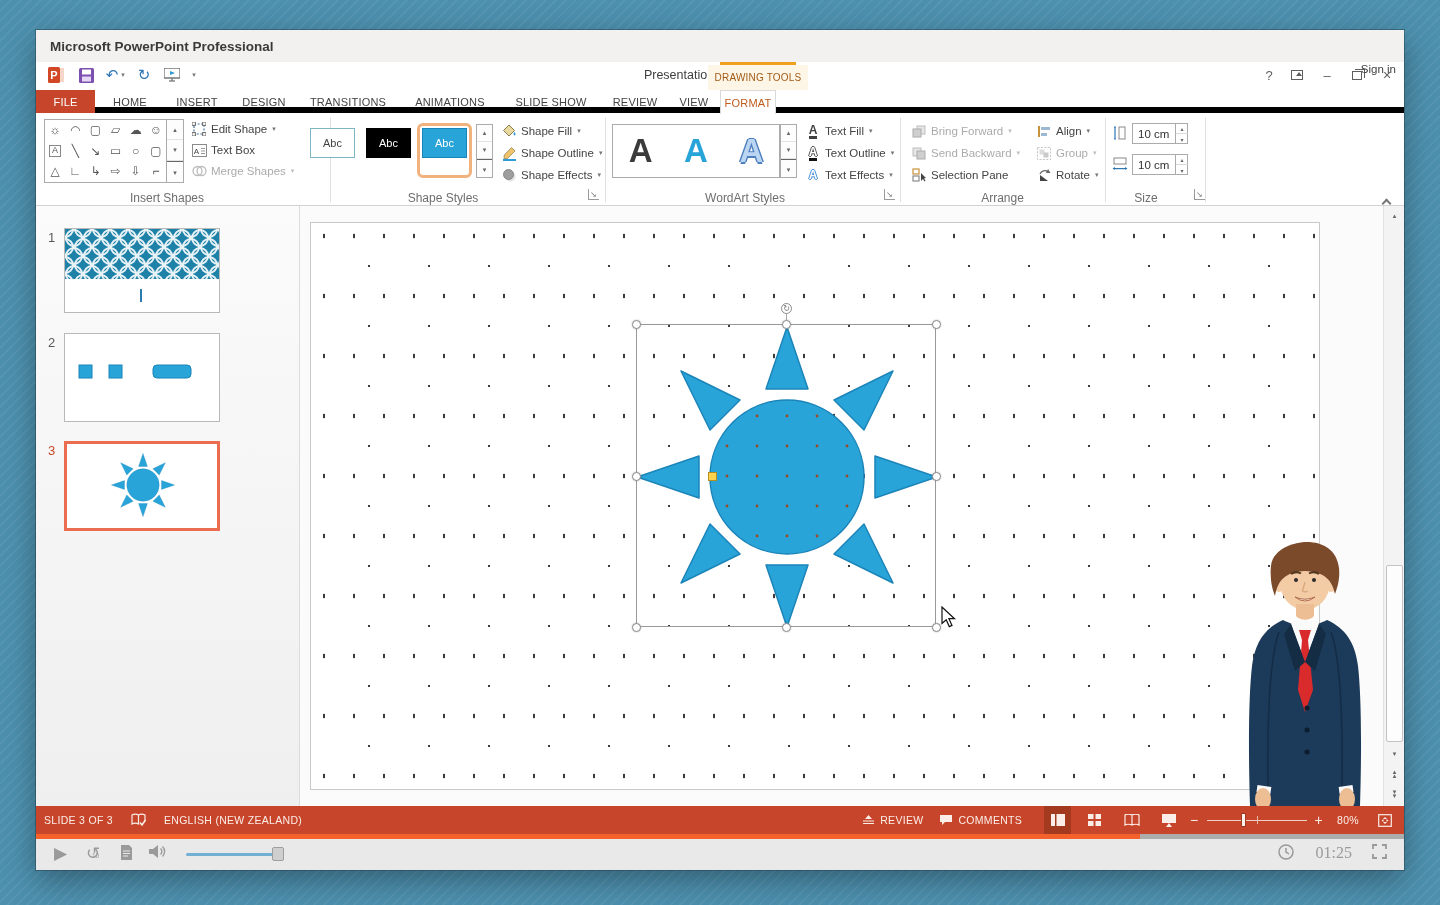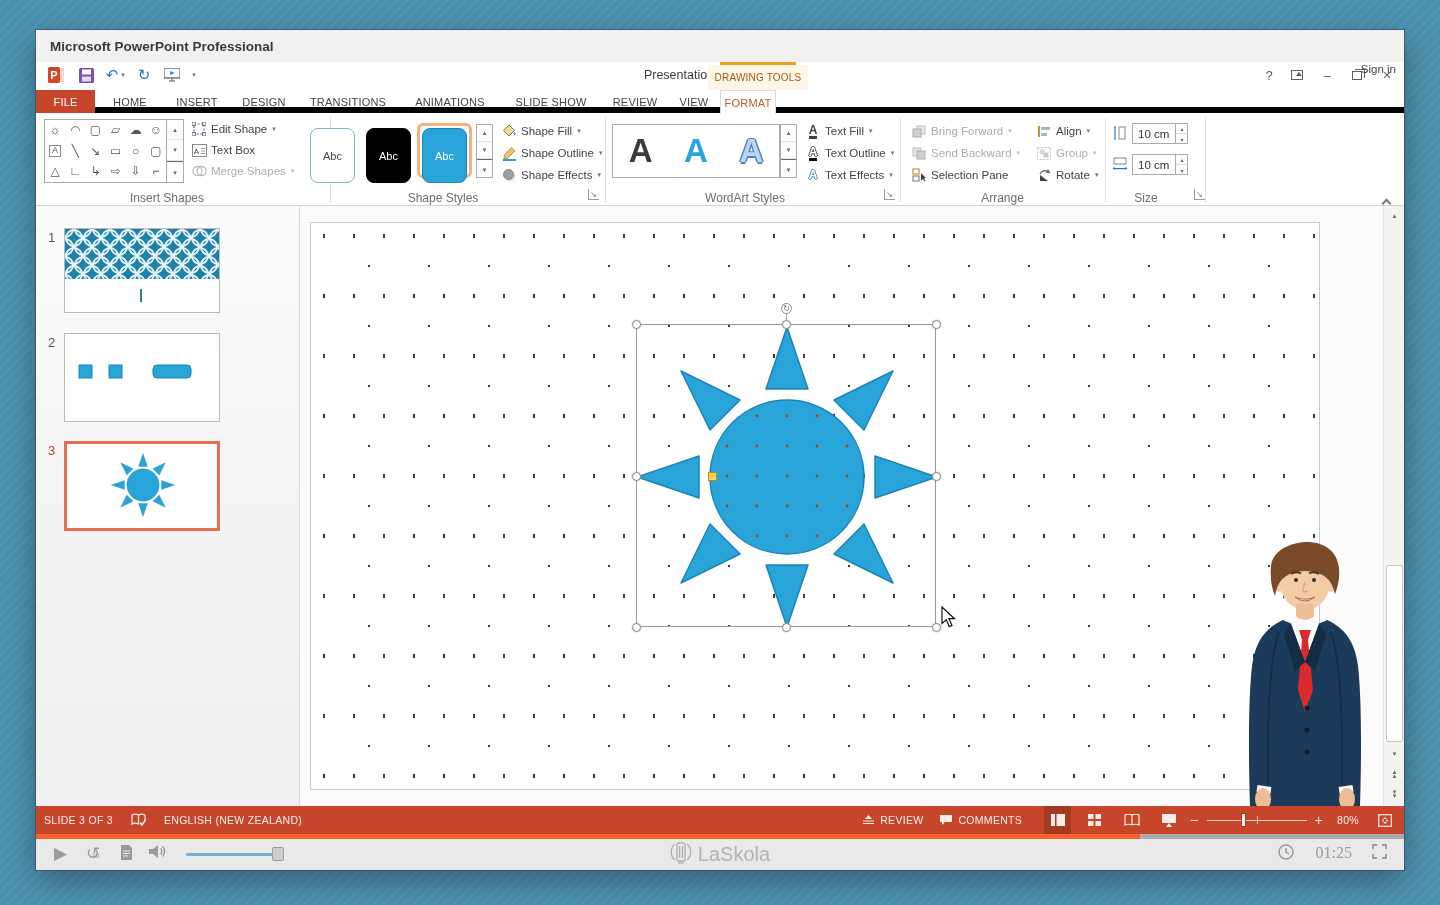--- a/index.html
+++ b/index.html
@@ -53,21 +53,21 @@
   
   #gal{position:absolute;left:8px;top:6px;width:140px;height:64px;border:1px solid #ABABAB;display:flex;background:#fff}
   #galgrid{width:121px;display:grid;grid-template-columns:repeat(6,1fr);grid-auto-rows:20.5px}
   #galgrid span{display:flex;align-items:center;justify-content:center;font-size:12px;color:#555}
   #galgrid .cellA{font-size:9px;border:1px solid #888;width:12px;height:12px;margin:auto;align-self:center;justify-self:center;display:flex;align-items:center;justify-content:center;line-height:1}
   .scol{width:17px;border-left:1px solid #ABABAB;background:#FDFDFD;display:flex;flex-direction:column}
   .scol span{flex:1;display:flex;align-items:center;justify-content:center;font-size:7px;color:#666;border-bottom:1px solid #E4E4E4}
   .scol span:last-child{border-bottom:none}
   .morebar{border-top:1.5px solid #666;padding-top:1px;line-height:1}
   
-  .thumbAbc{position:absolute;top:15px;width:45px;height:55px;border-radius:8px;display:flex;align-items:center;justify-content:center;font-size:11px}
+  .thumbAbc{position:absolute;top:15px;width:45px;height:30px;border-radius:0;display:flex;align-items:center;justify-content:center;font-size:11px}
   #selwrap{position:absolute;left:381px;top:10px;width:55px;height:55px;border:3px solid #F2B27E;border-radius:6px;background:#fff}
   
   #wagal{position:absolute;left:576px;top:11px;width:168px;height:54px;border:1px solid #ABABAB;display:flex;background:#fff}
   #wagal .wa{flex:1;display:flex;align-items:center;justify-content:center;font-size:33px;font-weight:bold}
   .waScol{position:absolute;left:744px;top:11px;width:17px;height:54px}
   
   .aFill{font-weight:bold;color:#3F3F3F;border-bottom:3px solid #404040;font-size:12px;line-height:12px}
   .aOut{font-weight:bold;color:#fff;text-shadow:-1px 0 #555,1px 0 #555,0 -1px #555,0 1px #555;border-bottom:3px solid #111;font-size:12px;line-height:12px}
   .aFx{font-weight:bold;color:#fff;text-shadow:-1px 0 #4A90D9,1px 0 #4A90D9,0 -1px #4A90D9,0 1px #4A90D9;font-size:12px;line-height:12px}
   .waOutline{color:#BBD6F2;text-shadow:-1.5px 0 #4E7FBF,1.5px 0 #4E7FBF,0 -1.5px #4E7FBF,0 1.5px #4E7FBF}
@@ -654,32 +654,20 @@
     </span>
     <span class="pic" style="left:113px;top:10px">
       <svg width="19" height="15" viewBox="0 0 19 15">
           <polygon points="0,5 4,5 9,1 9,14 4,10 0,10" fill="#9A9A9A"></polygon>
           <path d="M11.5,4.5 a4,4 0 0 1 0,6 M13.5,2.5 a7,7 0 0 1 0,10" fill="none" stroke="#9A9A9A" stroke-width="1.4"></path>
         </svg>
     </span>
     <div id="volslider">
       <div id="volthumb"></div>
     </div>
-    <div id="brand">
-      <svg width="22" height="24" viewBox="0 0 22 24">
-        <g fill="none" stroke="#B3B3B3" stroke-width="1.4">
-          <path d="M5,2 C0,6 0,14 5,18"></path>
-            <path d="M17,2 C22,6 22,14 17,18"></path>
-          <rect x="7" y="1" width="8" height="18" rx="2"></rect>
-          <path d="M9.5,4 v12 M12.5,4 v12"></path>
-            <path d="M8,21 h6"></path>
-        </g>
-      </svg>
-      <span>LaSkola</span>
-    </div>
     <span class="pic" style="left:1242px;top:10px">
       <svg width="16" height="16" viewBox="0 0 16 16">
           <circle cx="8" cy="8" r="7" fill="none" stroke="#9A9A9A" stroke-width="1.5"></circle>
           <path d="M8,4 v4 l3,2" fill="none" stroke="#9A9A9A" stroke-width="1.5"></path>
         </svg>
     </span>
     <span id="ptime">01:25</span>
     <span class="pic" style="left:1336px;top:10px">
       <svg width="15" height="15" viewBox="0 0 15 15">
           <path d="M1,5 V1 h4 M10,1 h4 v4 M14,10 v4 h-4 M5,14 H1 v-4" fill="none" stroke="#9A9A9A" stroke-width="1.8"></path>

